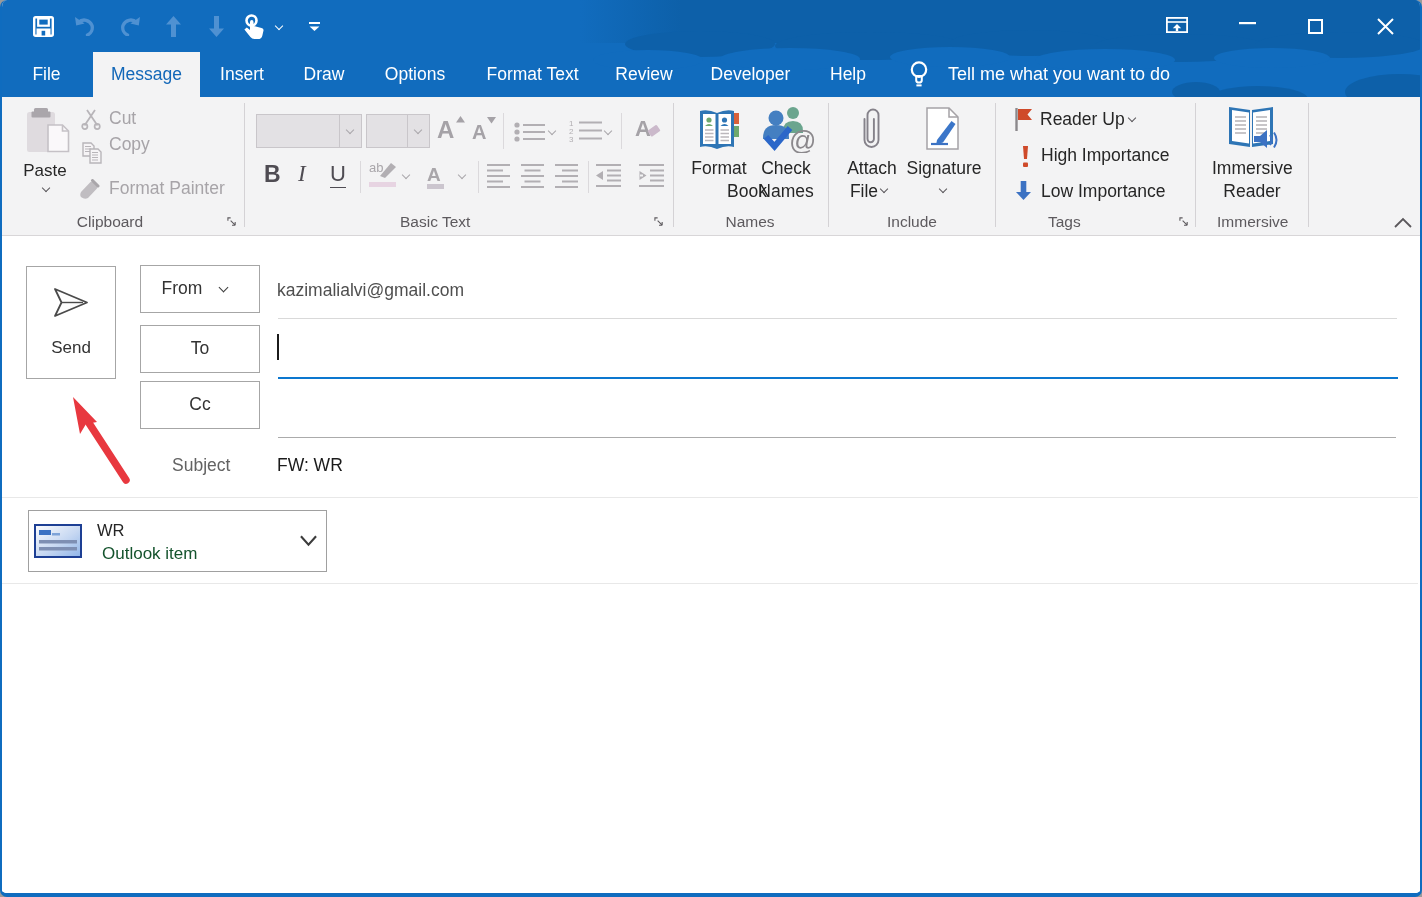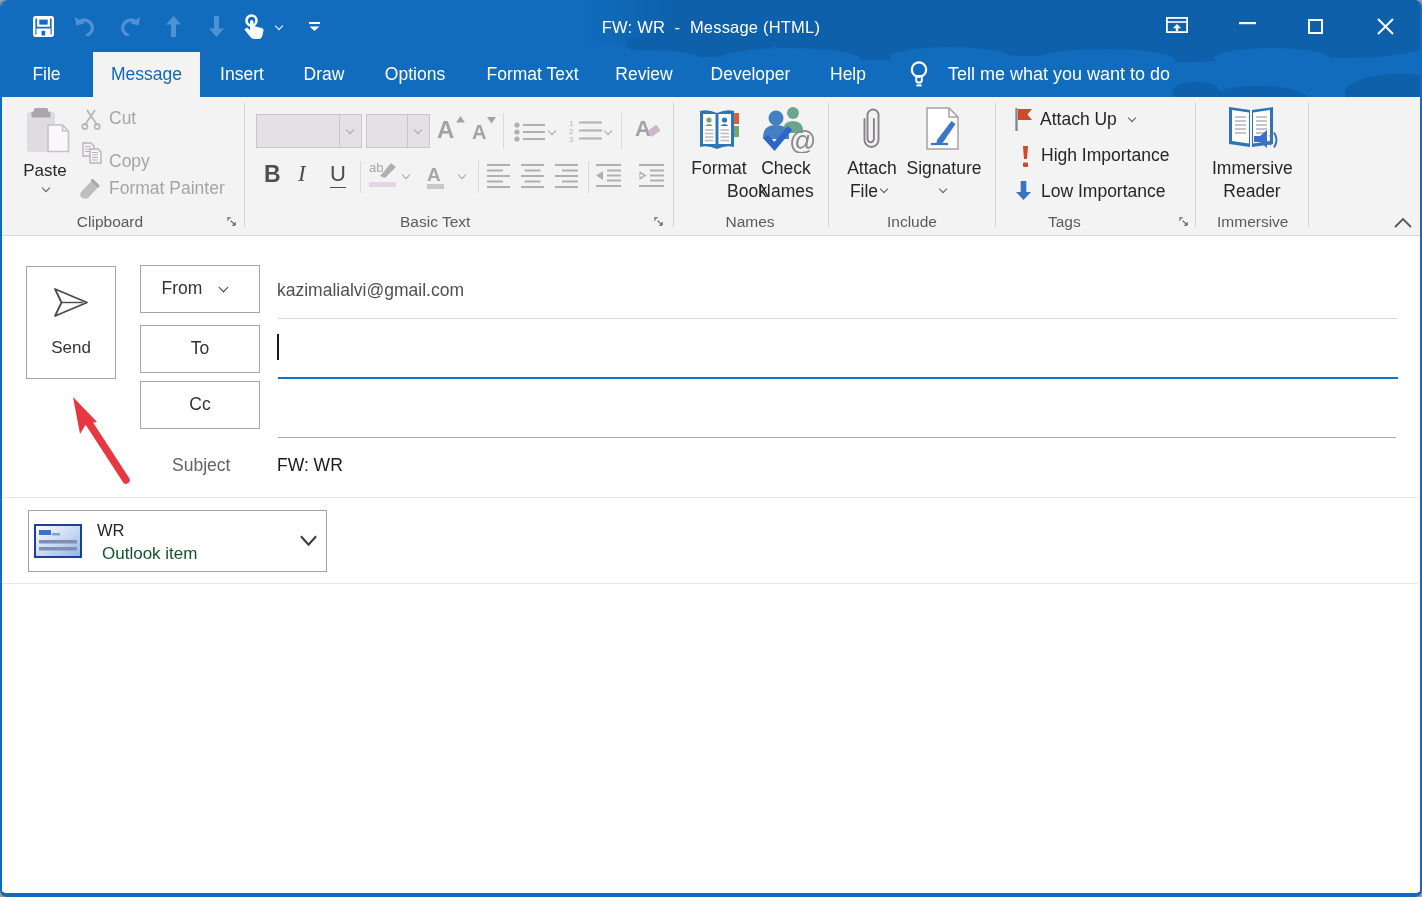--- a/index.html
+++ b/index.html
@@ -91,21 +91,20 @@
       <circle cx="9.5" cy="6.5" r="5" fill="none" stroke="#fff" stroke-width="2.6"></circle>
       <path d="M8 6 v10 l-3.2 -2.4 -2.4 2 6 7.5 q1.5 2 4 2 h3.5 q3.6 0 4.4 -3.4 l1.2 -5.2 q.3 -2 -2 -2.6 l-8 -2 v-3.9 q0 -1.9 -1.7 -1.9 q-1.8 0 -1.8 1.9 z" fill="#fff"></path>
     </svg>
     <div class="chv" style="left:276px;top:23px;border-color:#fff"></div>
 
     <svg class="abs" style="left:309px;top:22px" width="11" height="10" viewBox="0 0 11 10">
       <rect x="0" y="0" width="11" height="2" fill="#fff"></rect>
       <path d="M0.6 4.5 l4.9 4.4 4.9 -4.4 z" fill="#fff"></path>
     </svg>
   </div>
-  <div class="ttl">FW: WR &nbsp;-&nbsp; Message (HTML)</div>
   <div id="winctl" style="position:absolute;left:-2px;top:0;width:1422px;height:52px">
     <svg class="abs" style="left:1166px;top:17px" width="22" height="16" viewBox="0 0 22 16">
       <rect x="0.9" y="0.9" width="20.2" height="14.2" fill="none" stroke="#fff" stroke-width="1.8"></rect>
       <path d="M1 5 h20" stroke="#fff" stroke-width="1.6"></path>
       <path d="M11 7 l4.2 4.2 h-3 v2.8 h-2.4 v-2.8 h-3 z" fill="#fff"></path>
     </svg>
     <svg class="abs" style="left:1239px;top:22px" width="17" height="3" viewBox="0 0 17 3">
         <rect width="17" height="2.2" fill="#fff"></rect>
       </svg>
     <svg class="abs" style="left:1308px;top:19px" width="15" height="15" viewBox="0 0 15 15">
@@ -148,21 +147,21 @@
       <circle cx="3.8" cy="17.5" r="2.6" fill="none" stroke="#b8b5b9" stroke-width="1.7"></circle>
       <circle cx="16.2" cy="17.5" r="2.6" fill="none" stroke="#b8b5b9" stroke-width="1.7"></circle>
     </svg>
     <div class="abs rgray" style="left:109px;top:11px">Cut</div>
     <svg class="abs" style="left:82px;top:45px" width="21" height="22" viewBox="0 0 21 22">
       <path d="M1 1 h8 l3 3 v10 h-11 z" fill="#f6f4f6" stroke="#b8b5b9" stroke-width="1.4"></path>
       <path d="M3 4.5 h6 M3 7 h6 M3 9.5 h6" stroke="#b8b5b9" stroke-width="1"></path>
       <path d="M8 7 h8 l3 3 v11 h-11 z" fill="#f6f4f6" stroke="#b8b5b9" stroke-width="1.4"></path>
       <path d="M10 10.5 h6 M10 13 h6 M10 15.5 h6 M10 18 h6" stroke="#b8b5b9" stroke-width="1"></path>
     </svg>
-    <div class="abs rgray" style="left:109px;top:54px">Copy</div>
+    <div class="abs rgray" style="left:109px;top:37px">Copy</div>
     <svg class="abs" style="left:80px;top:82px" width="22" height="21" viewBox="0 0 22 21">
       <path d="M1 13 L10 3.5 q2 -2 4 0 l2.5 2.5 q2 2 0 4 L8 19 q-3.5 2 -7 -1 q-1.5 -2 0 -5 z" fill="#c0bdc1"></path>
       <path d="M12.5 1.5 l5.5 5.5" stroke="#a9a6aa" stroke-width="3" stroke-linecap="round"></path>
     </svg>
     <div class="abs rgray" style="left:109px;top:81px">Format Painter</div>
     <div class="glabel" style="left:75px;width:70px;text-align:center">Clipboard</div>
     <svg class="launch" style="left:227px;top:120px" width="11" height="11" viewBox="0 0 11 11">
       <path d="M1 4 V1 h3 M4 4 l5 5 M9 9 v-3.5 M9 9 h-3.5" stroke="#5d5a5e" stroke-width="1.2" fill="none"></path>
     </svg>
     <div class="gsep" style="left:244px"></div>
@@ -305,21 +304,21 @@
     </svg>
     <div class="abs rtext" style="left:906px;top:61px;width:76px;text-align:center">Signature</div>
     <div class="chv" style="left:940px;top:89px"></div>
     <div class="glabel" style="left:877px;width:70px;text-align:center">Include</div>
     <div class="gsep" style="left:995px"></div>
 
     <svg class="abs" style="left:1015px;top:11px" width="17" height="23" viewBox="0 0 17 23">
       <path d="M1.5 0 v23" stroke="#8b888c" stroke-width="2.4"></path>
       <path d="M3 1 h14 l-4.5 5.5 L17 12 H3 z" fill="#cf4a2a"></path>
     </svg>
-    <div class="abs rtext" style="left:1040px;top:12px">Attach Up</div>
+    <div class="abs rtext" style="left:1040px;top:12px">Reader Up</div>
     <div class="chv" style="left:1129px;top:18px"></div>
     <svg class="abs" style="left:1022px;top:49px" width="7" height="21" viewBox="0 0 7 21">
       <path d="M1 0 h5 l-1 13 h-3 z" fill="#cf4a2a"></path>
         <rect x="1" y="16.5" width="5" height="4.5" rx="1" fill="#cf4a2a"></rect>
     </svg>
     <div class="abs rtext" style="left:1041px;top:48px">High Importance</div>
     <svg class="abs" style="left:1016px;top:84px" width="15" height="19" viewBox="0 0 15 19">
       <path d="M7.5 19 L15 11 L10.3 11 L10.3 0 L4.7 0 L4.7 11 L0 11 Z" fill="#3c72c3"></path>
     </svg>
     <div class="abs rtext" style="left:1041px;top:84px">Low Importance</div>

